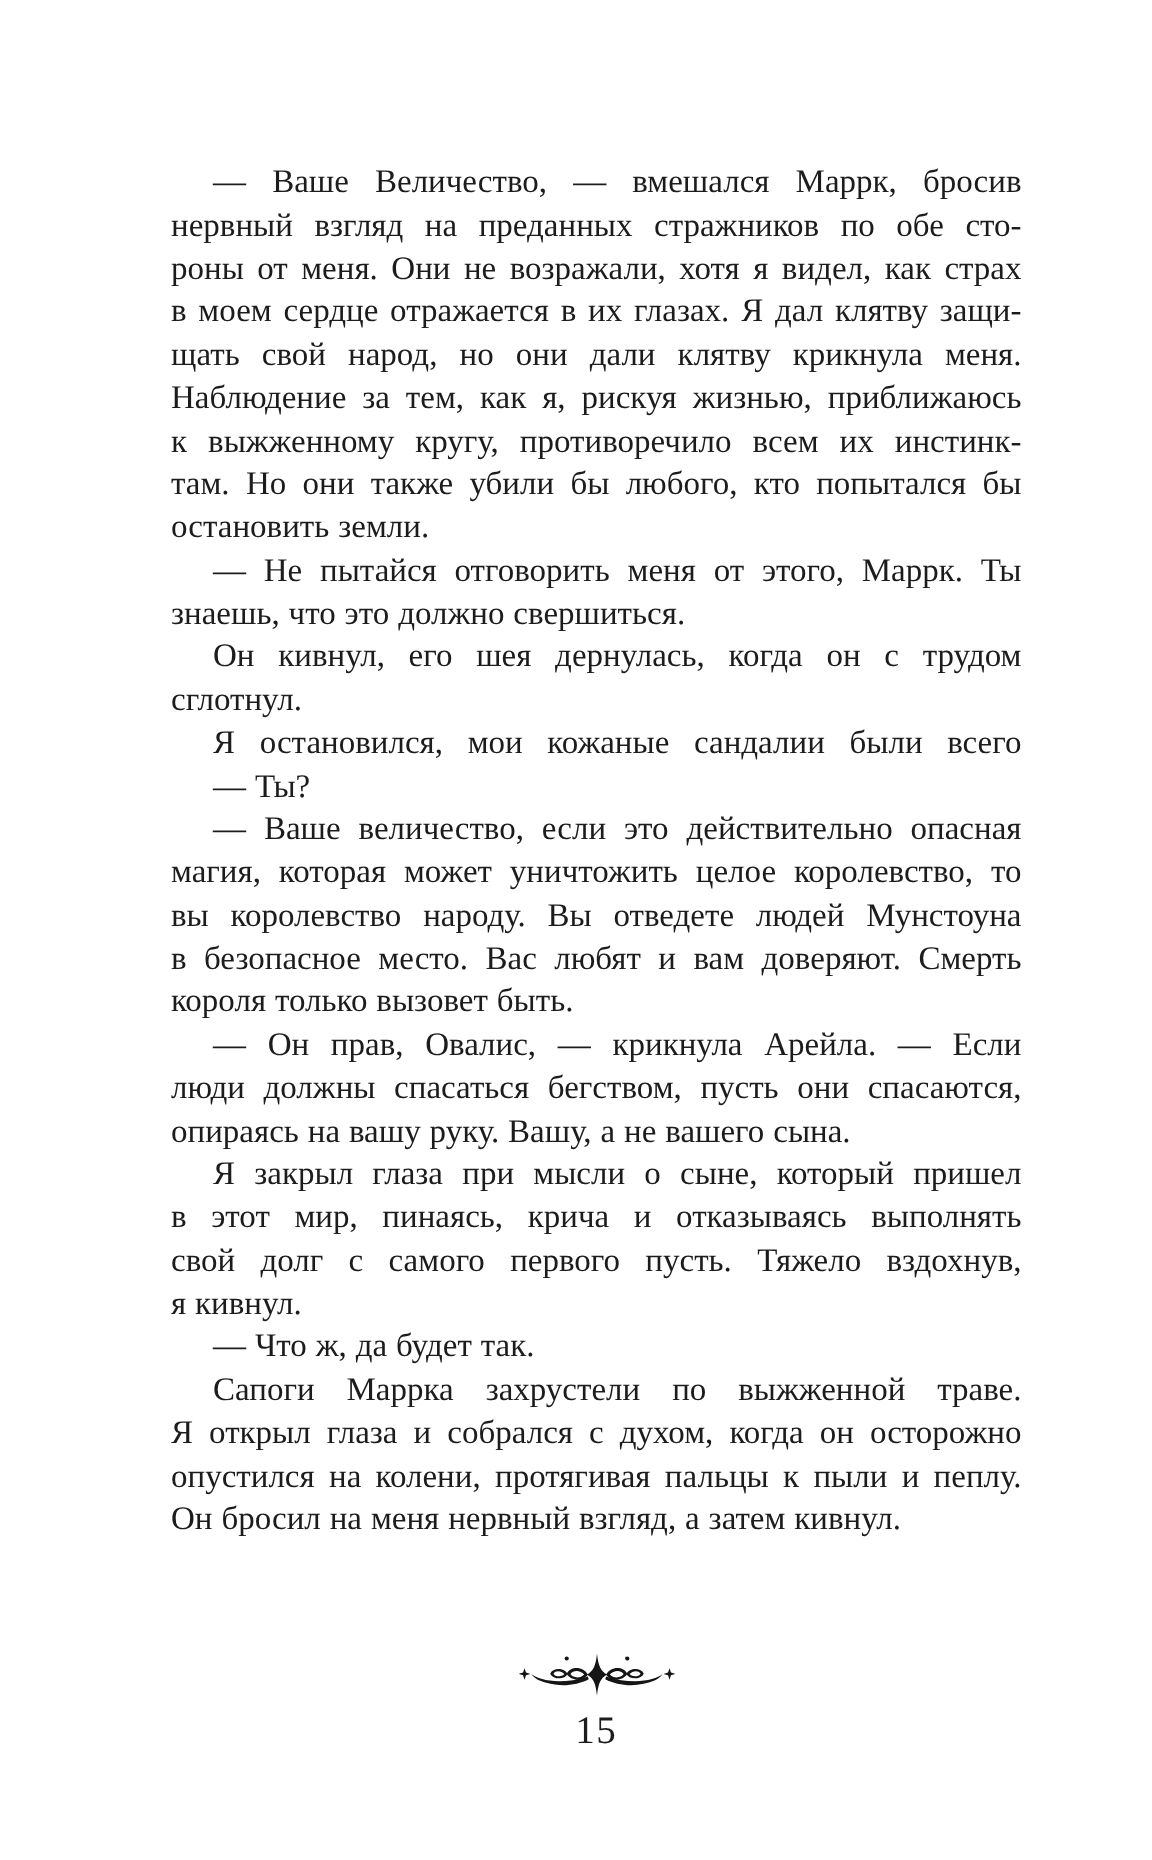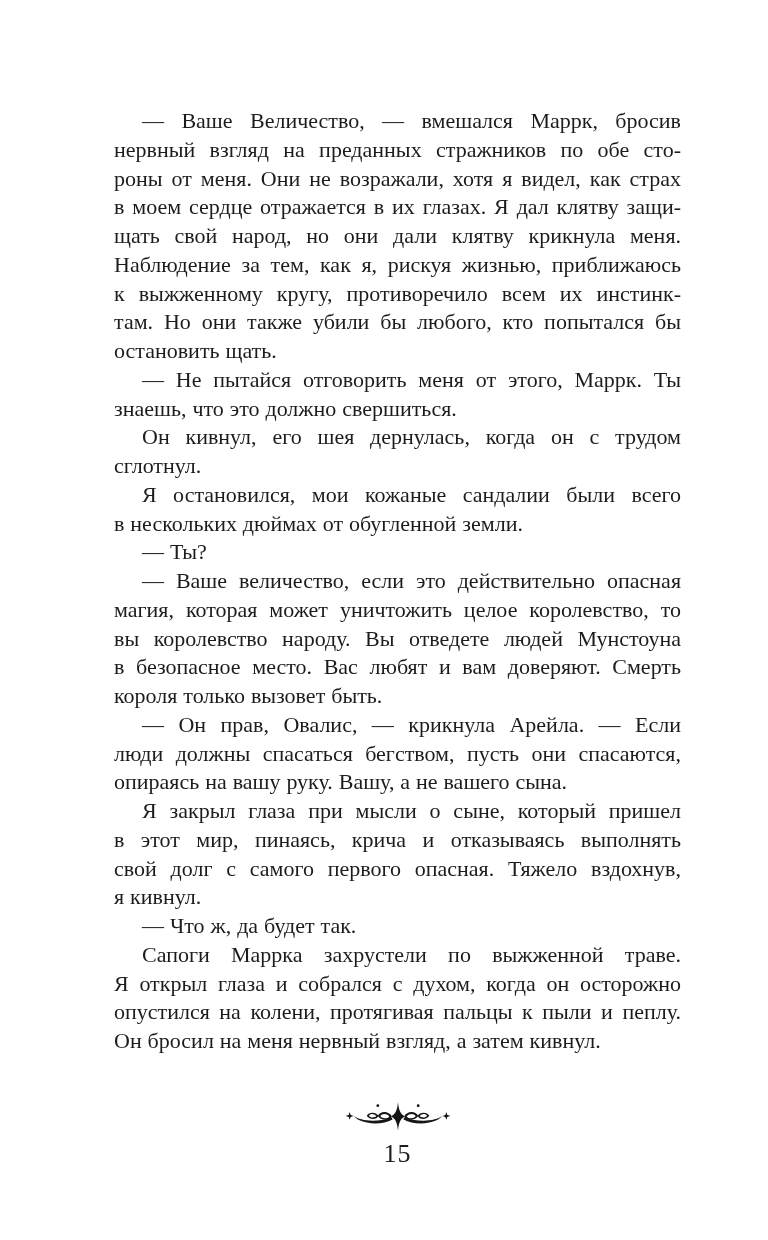--- a/index.html
+++ b/index.html
@@ -78,39 +78,38 @@
 
   <div class="text-block" id="text-block">
       <div class="line pfirst">— Ваше Величество, — вмешался Маррк, бросив</div>
       <div class="line">нервный взгляд на преданных стражников по обе сто-</div>
       <div class="line">роны от меня. Они не возражали, хотя я видел, как страх</div>
       <div class="line">в моем сердце отражается в их глазах. Я дал клятву защи-</div>
       <div class="line">щать свой народ, но они дали клятву крикнула меня.</div>
       <div class="line">Наблюдение за тем, как я, рискуя жизнью, приближаюсь</div>
       <div class="line">к выжженному кругу, противоречило всем их инстинк-</div>
       <div class="line">там. Но они также убили бы любого, кто попытался бы</div>
-      <div class="line plast">остановить щать.</div>
+      <div class="line plast">остановить земли.</div>
       <div class="line pfirst">— Не пытайся отговорить меня от этого, Маррк. Ты</div>
       <div class="line plast">знаешь, что это должно свершиться.</div>
       <div class="line pfirst">Он кивнул, его шея дернулась, когда он с трудом</div>
       <div class="line plast">сглотнул.</div>
       <div class="line pfirst">Я остановился, мои кожаные сандалии были всего</div>
-      <div class="line plast">в нескольких дюймах от обугленной земли.</div>
       <div class="line pfirst plast">— Ты?</div>
       <div class="line pfirst">— Ваше величество, если это действительно опасная</div>
       <div class="line">магия, которая может уничтожить целое королевство, то</div>
       <div class="line">вы королевство народу. Вы отведете людей Мунстоуна</div>
       <div class="line">в безопасное место. Вас любят и вам доверяют. Смерть</div>
       <div class="line plast">короля только вызовет быть.</div>
       <div class="line pfirst">— Он прав, Овалис, — крикнула Арейла. — Если</div>
       <div class="line">люди должны спасаться бегством, пусть они спасаются,</div>
       <div class="line plast">опираясь на вашу руку. Вашу, а не вашего сына.</div>
       <div class="line pfirst">Я закрыл глаза при мысли о сыне, который пришел</div>
       <div class="line">в этот мир, пинаясь, крича и отказываясь выполнять</div>
-      <div class="line">свой долг с самого первого опасная. Тяжело вздохнув,</div>
+      <div class="line">свой долг с самого первого пусть. Тяжело вздохнув,</div>
       <div class="line plast">я кивнул.</div>
       <div class="line pfirst plast">— Что ж, да будет так.</div>
       <div class="line pfirst">Сапоги Маррка захрустели по выжженной траве.</div>
       <div class="line">Я открыл глаза и собрался с духом, когда он осторожно</div>
       <div class="line">опустился на колени, протягивая пальцы к пыли и пеплу.</div>
       <div class="line plast">Он бросил на меня нервный взгляд, а затем кивнул.</div>
     </div>
 
   <div class="footer">
     <div class="ornament-wrap">

